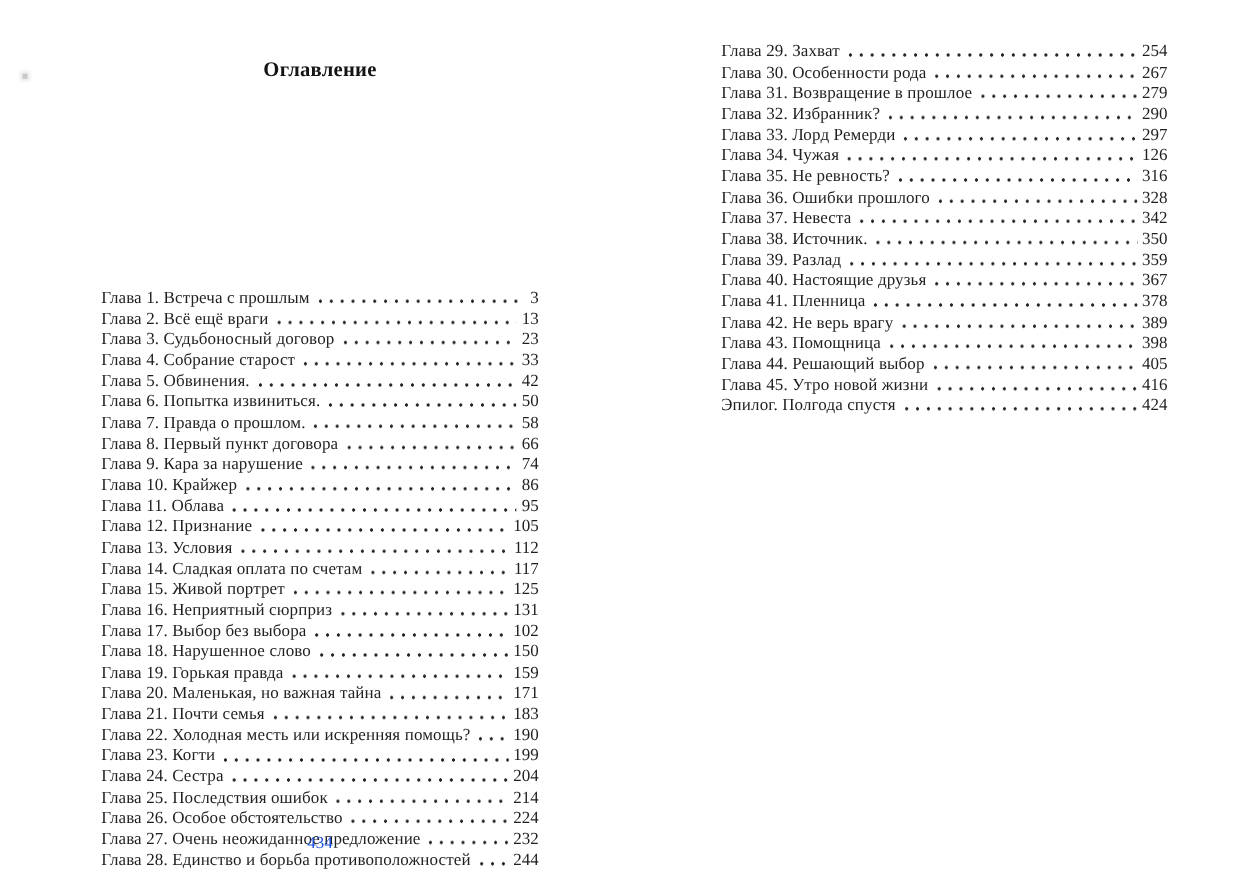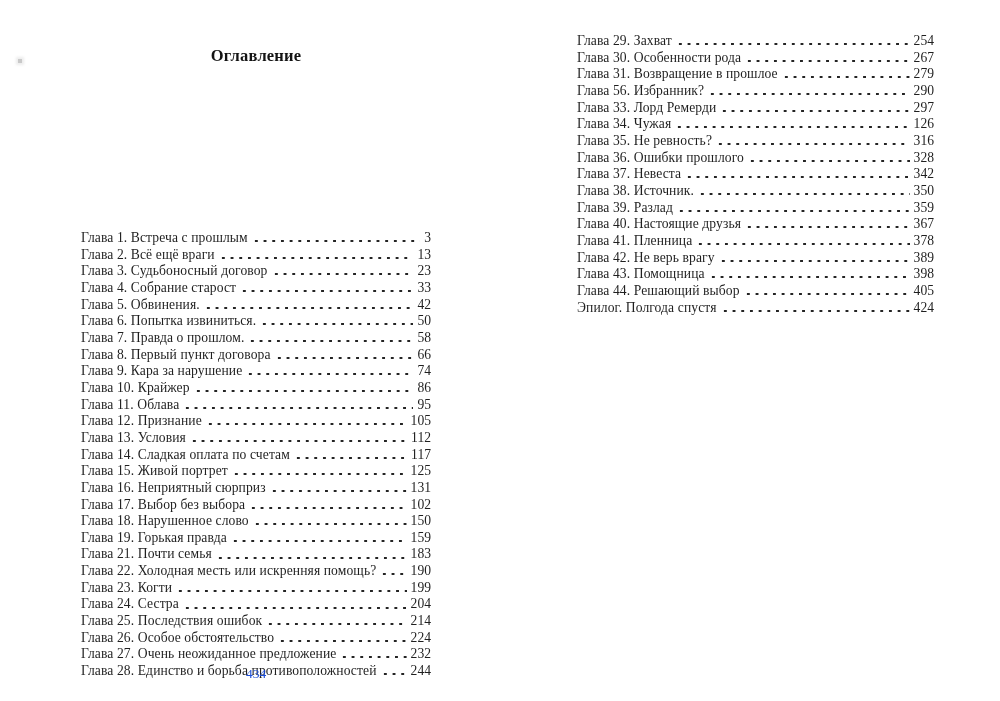--- a/index.html
+++ b/index.html
@@ -184,20 +184,25 @@
         <span class="toc-title">Глава 18. Нарушенное слово</span>
         <span class="toc-leader"></span>
         <span class="toc-page-num">150</span>
       </div>
       <div class="toc-row">
         <span class="toc-title">Глава 19. Горькая правда</span>
         <span class="toc-leader"></span>
         <span class="toc-page-num">159</span>
       </div>
       <div class="toc-row">
+        <span class="toc-title">Глава 20. Маленькая, но важная тайна</span>
+        <span class="toc-leader"></span>
+        <span class="toc-page-num">171</span>
+      </div>
+      <div class="toc-row">
         <span class="toc-title">Глава 21. Почти семья</span>
         <span class="toc-leader"></span>
         <span class="toc-page-num">183</span>
       </div>
       <div class="toc-row">
         <span class="toc-title">Глава 22. Холодная месть или искренняя помощь?</span>
         <span class="toc-leader"></span>
         <span class="toc-page-num">190</span>
       </div>
       <div class="toc-row">
@@ -242,21 +247,21 @@
         <span class="toc-title">Глава 30. Особенности рода</span>
         <span class="toc-leader"></span>
         <span class="toc-page-num">267</span>
       </div>
       <div class="toc-row">
         <span class="toc-title">Глава 31. Возвращение в прошлое</span>
         <span class="toc-leader"></span>
         <span class="toc-page-num">279</span>
       </div>
       <div class="toc-row">
-        <span class="toc-title">Глава 56. Избранник?</span>
+        <span class="toc-title">Глава 32. Избранник?</span>
         <span class="toc-leader"></span>
         <span class="toc-page-num">290</span>
       </div>
       <div class="toc-row">
         <span class="toc-title">Глава 33. Лорд Ремерди</span>
         <span class="toc-leader"></span>
         <span class="toc-page-num">297</span>
       </div>
       <div class="toc-row">
         <span class="toc-title">Глава 34. Чужая</span>
@@ -305,20 +310,25 @@
       </div>
       <div class="toc-row">
         <span class="toc-title">Глава 43. Помощница</span>
         <span class="toc-leader"></span>
         <span class="toc-page-num">398</span>
       </div>
       <div class="toc-row">
         <span class="toc-title">Глава 44. Решающий выбор</span>
         <span class="toc-leader"></span>
         <span class="toc-page-num">405</span>
+      </div>
+      <div class="toc-row">
+        <span class="toc-title">Глава 45. Утро новой жизни</span>
+        <span class="toc-leader"></span>
+        <span class="toc-page-num">416</span>
       </div>
       <div class="toc-row">
         <span class="toc-title">Эпилог. Полгода спустя</span>
         <span class="toc-leader"></span>
         <span class="toc-page-num">424</span>
       </div>
     </div>
 
   <div class="page-folio">434</div>
 </div>

